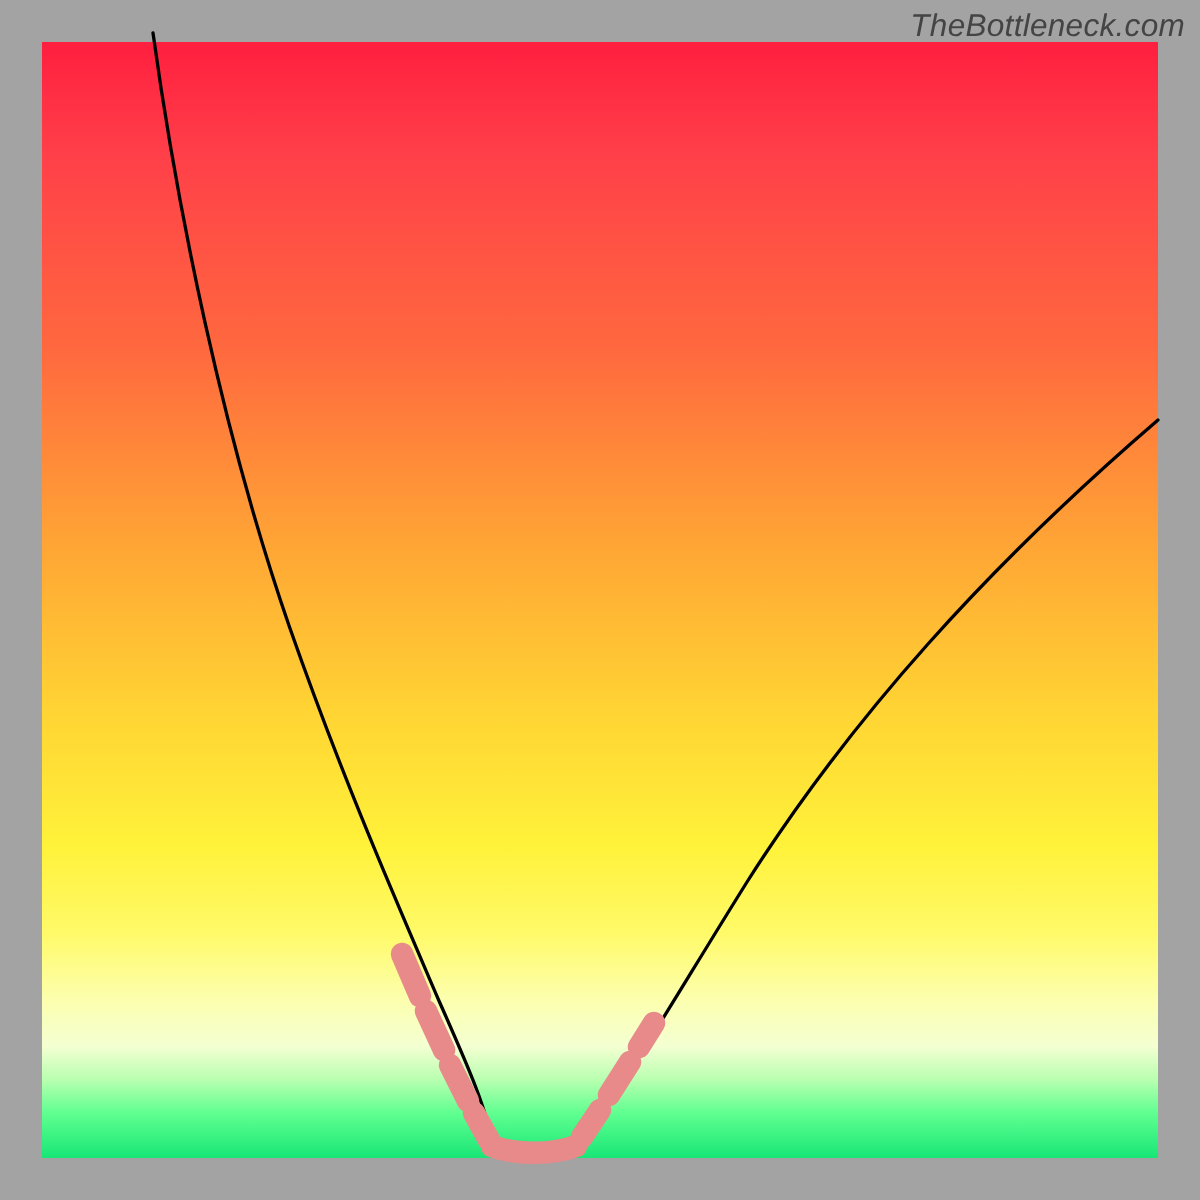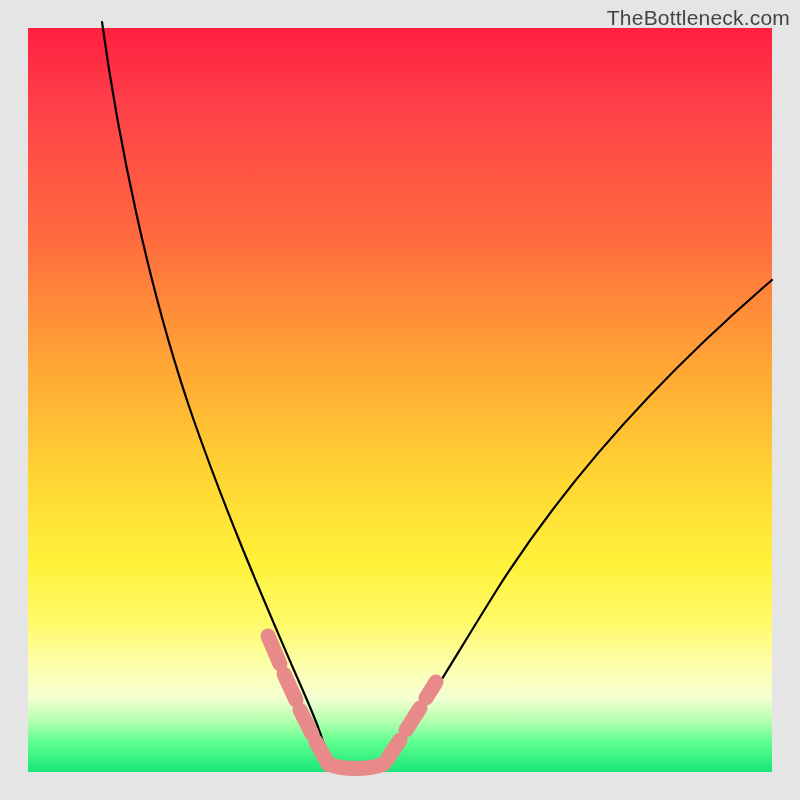--- a/index.html
+++ b/index.html
@@ -10,21 +10,22 @@
     background: #000;
     overflow: hidden;
     font-family: Arial, Helvetica, sans-serif;
   }
   .frame {
     position: absolute;
     left: 0;
     top: 0;
     width: 800px;
     height: 800px;
-    background: #e5e5e5;
+    background: #a3a3a3;
+    font-style: italic;
   }
   .plot {
     position: absolute;
     left: 28px;
     top: 28px;
     width: 744px;
     height: 744px;
     
     background: linear-gradient(
       to bottom,

